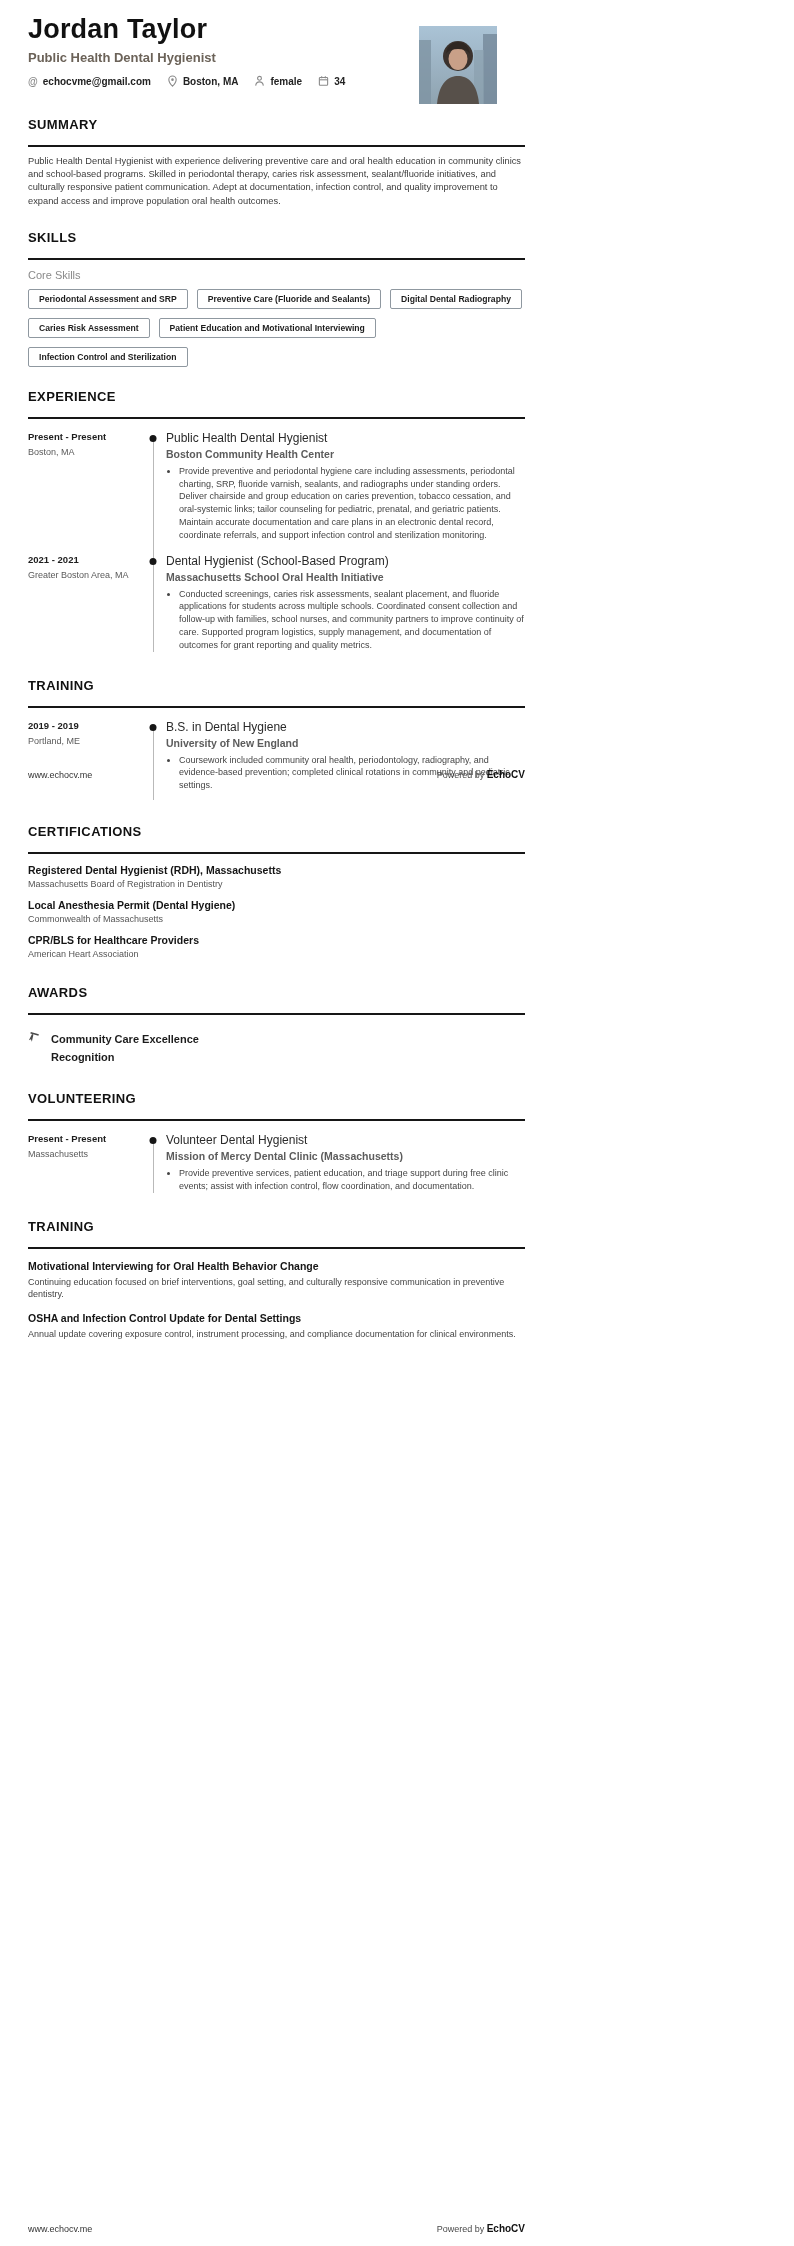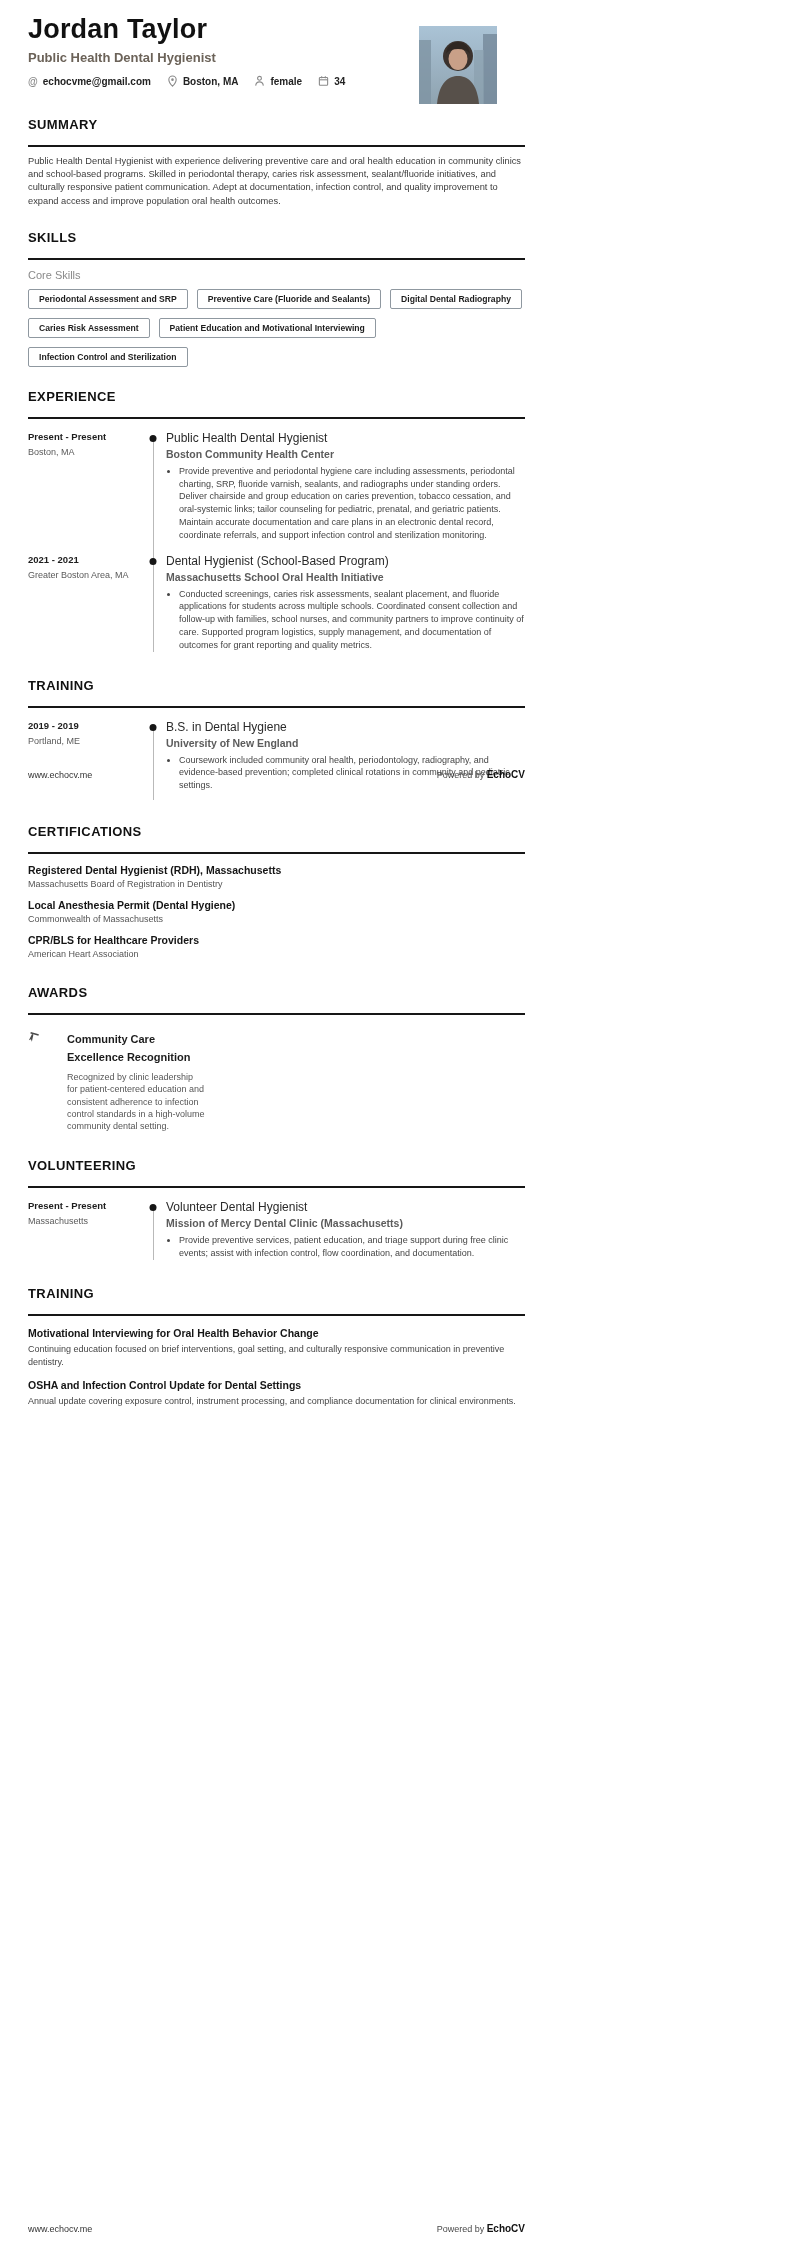--- a/index.html
+++ b/index.html
@@ -52,21 +52,21 @@
   .timeline.t-last .tl-line { bottom: 0; }
   .timeline .tl-dot { position: absolute; left: 50%; top: 4px; transform: translateX(-50%);
                       width: 7px; height: 7px; border-radius: 50%; background: #161616; }
   .entry-title { font-size: 12px; color: #2a2a2a; }
   .entry-org { margin-top: 3px; font-size: 10.5px; font-weight: 700; color: #5c5c5c; }
   .entry ul { margin: 5px 0 0; padding-left: 13px; }
   .entry li { font-size: 9px; line-height: 12.8px; color: #454545; }
 
   
   .ach-grid { display: grid; grid-template-columns: 177px 1fr; margin-top: 14px; }
-  .ach { display: flex; gap: 24px; align-items: flex-start; }
+  .ach { display: flex; gap: 8px; align-items: flex-start; }
   .ach-icon { flex: none; width: 15px; color: #4a4a4a; padding-top: 1px; }
   .ach-body { max-width: 150px; }
   .ach-title { font-size: 11px; font-weight: 700; color: #1c1c1c; line-height: 13.5px; }
   .ach-desc { margin-top: 6px; font-size: 9px; line-height: 12.3px; color: #575757; }
 
   
   .cert { margin-top: 10px; }
   .cert-title { font-size: 10.5px; font-weight: 700; color: #151515; }
   .cert-issuer { margin-top: 3px; font-size: 9px; color: #555; }
 
@@ -320,21 +320,20 @@
         <div class="ach-grid">
           <div class="ach">
             <span class="ach-icon">
               <svg width="14" height="14" viewBox="0 0 16 16">
                   <path d="M3.2 2.2l9.2 2.6-.5 1.8-9.2-2.6z" fill="currentColor"></path>
                   <path d="M4.6 4.6l1.6.5-1.8 8.2-1-2.6-2.4.9z" fill="currentColor"></path>
                 </svg>
             </span>
             <span class="ach-body">
               <span class="ach-title">Community Care Excellence Recognition</span>
-              <div class="ach-desc">Recognized by clinic leadership for patient-centered education and consistent adherence to infection control standards in a high-volume community dental setting.</div>
             </span>
           </div>
         </div>
       </section>
 
       <section class="mt-md">
         <h2 class="sec-h">VOLUNTEERING</h2>
         <div class="entries">
           <div class="entry">
             <div>

